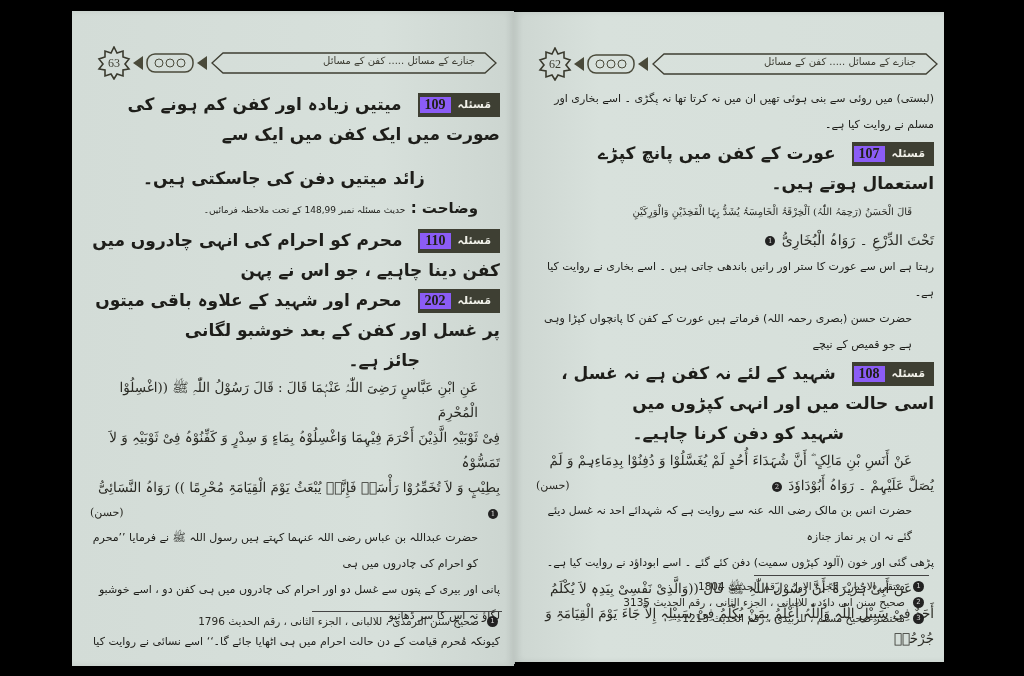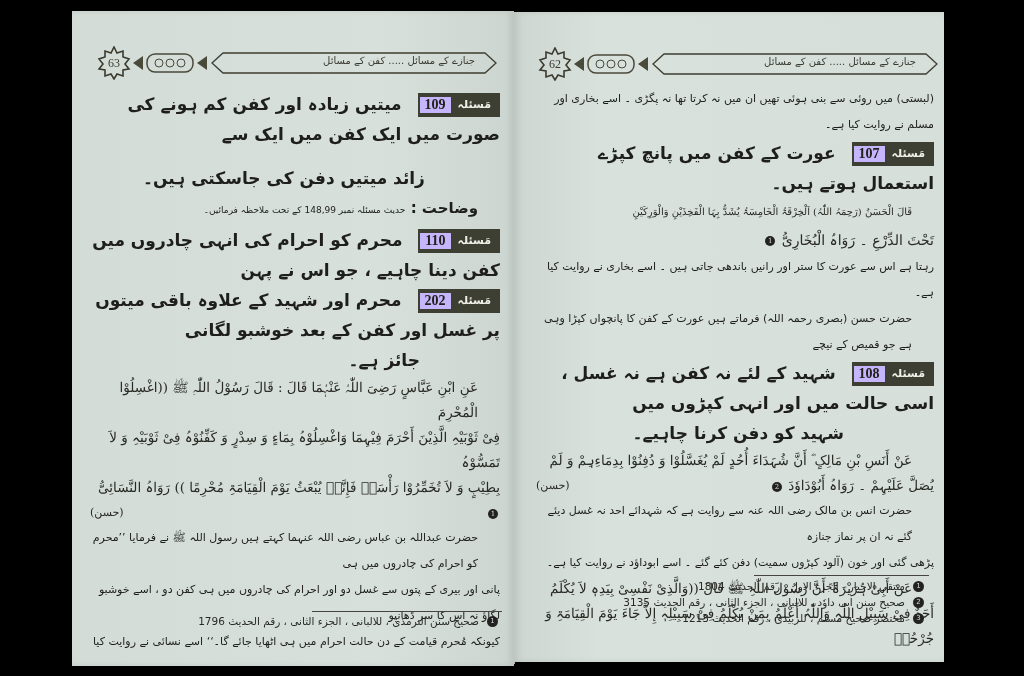--- a/index.html
+++ b/index.html
@@ -31,21 +31,21 @@
   .body{position:absolute;direction:rtl;text-align:right;}
   #page-left .body{left:18px;top:78px;width:410px;}
   #page-right .body{left:22px;top:74px;width:398px;}
   .row{position:relative;margin:0;}
   .u-lg{font-size:17px;line-height:30px;font-weight:bold;font-family:"DejaVu Sans",sans-serif;}
   .u-sm{font-size:11px;line-height:26px;}
   .ar{font-family:"DejaVu Serif",serif;font-size:13.5px;line-height:25px;color:#2a2a24;}
   .cap{display:inline-flex;align-items:center;height:20px;border:2px solid #3e3f33;background:#3e3f33;
        vertical-align:middle;margin-left:10px;}
   .cap .lbl{color:#f2f2ea;font-size:11px;font-weight:bold;padding:0 7px;}
-  .cap .num{background:#c4b5fd;color:#202018;font-family:"Liberation Serif",serif;font-weight:bold;
+  .cap .num{background:#8b5cf6;color:#202018;font-family:"Liberation Serif",serif;font-weight:bold;
             font-size:14px;padding:0 5px;height:16px;line-height:16px;}
   .indent{padding-right:22px;}
   .center{text-align:center;margin-top:14px;}
   .note{font-size:15px;font-weight:bold;}
   .note small{font-size:9px;font-weight:normal;margin-left:45px;}
   .grade{float:left;direction:rtl;font-size:11px;}
   .circ{display:inline-block;width:10px;height:10px;border-radius:50%;background:#222;color:#ddd;
         font-size:7px;line-height:10px;text-align:center;vertical-align:middle;margin:0 2px;}
 
   .fn-rule{position:absolute;height:1px;background:#444;}

